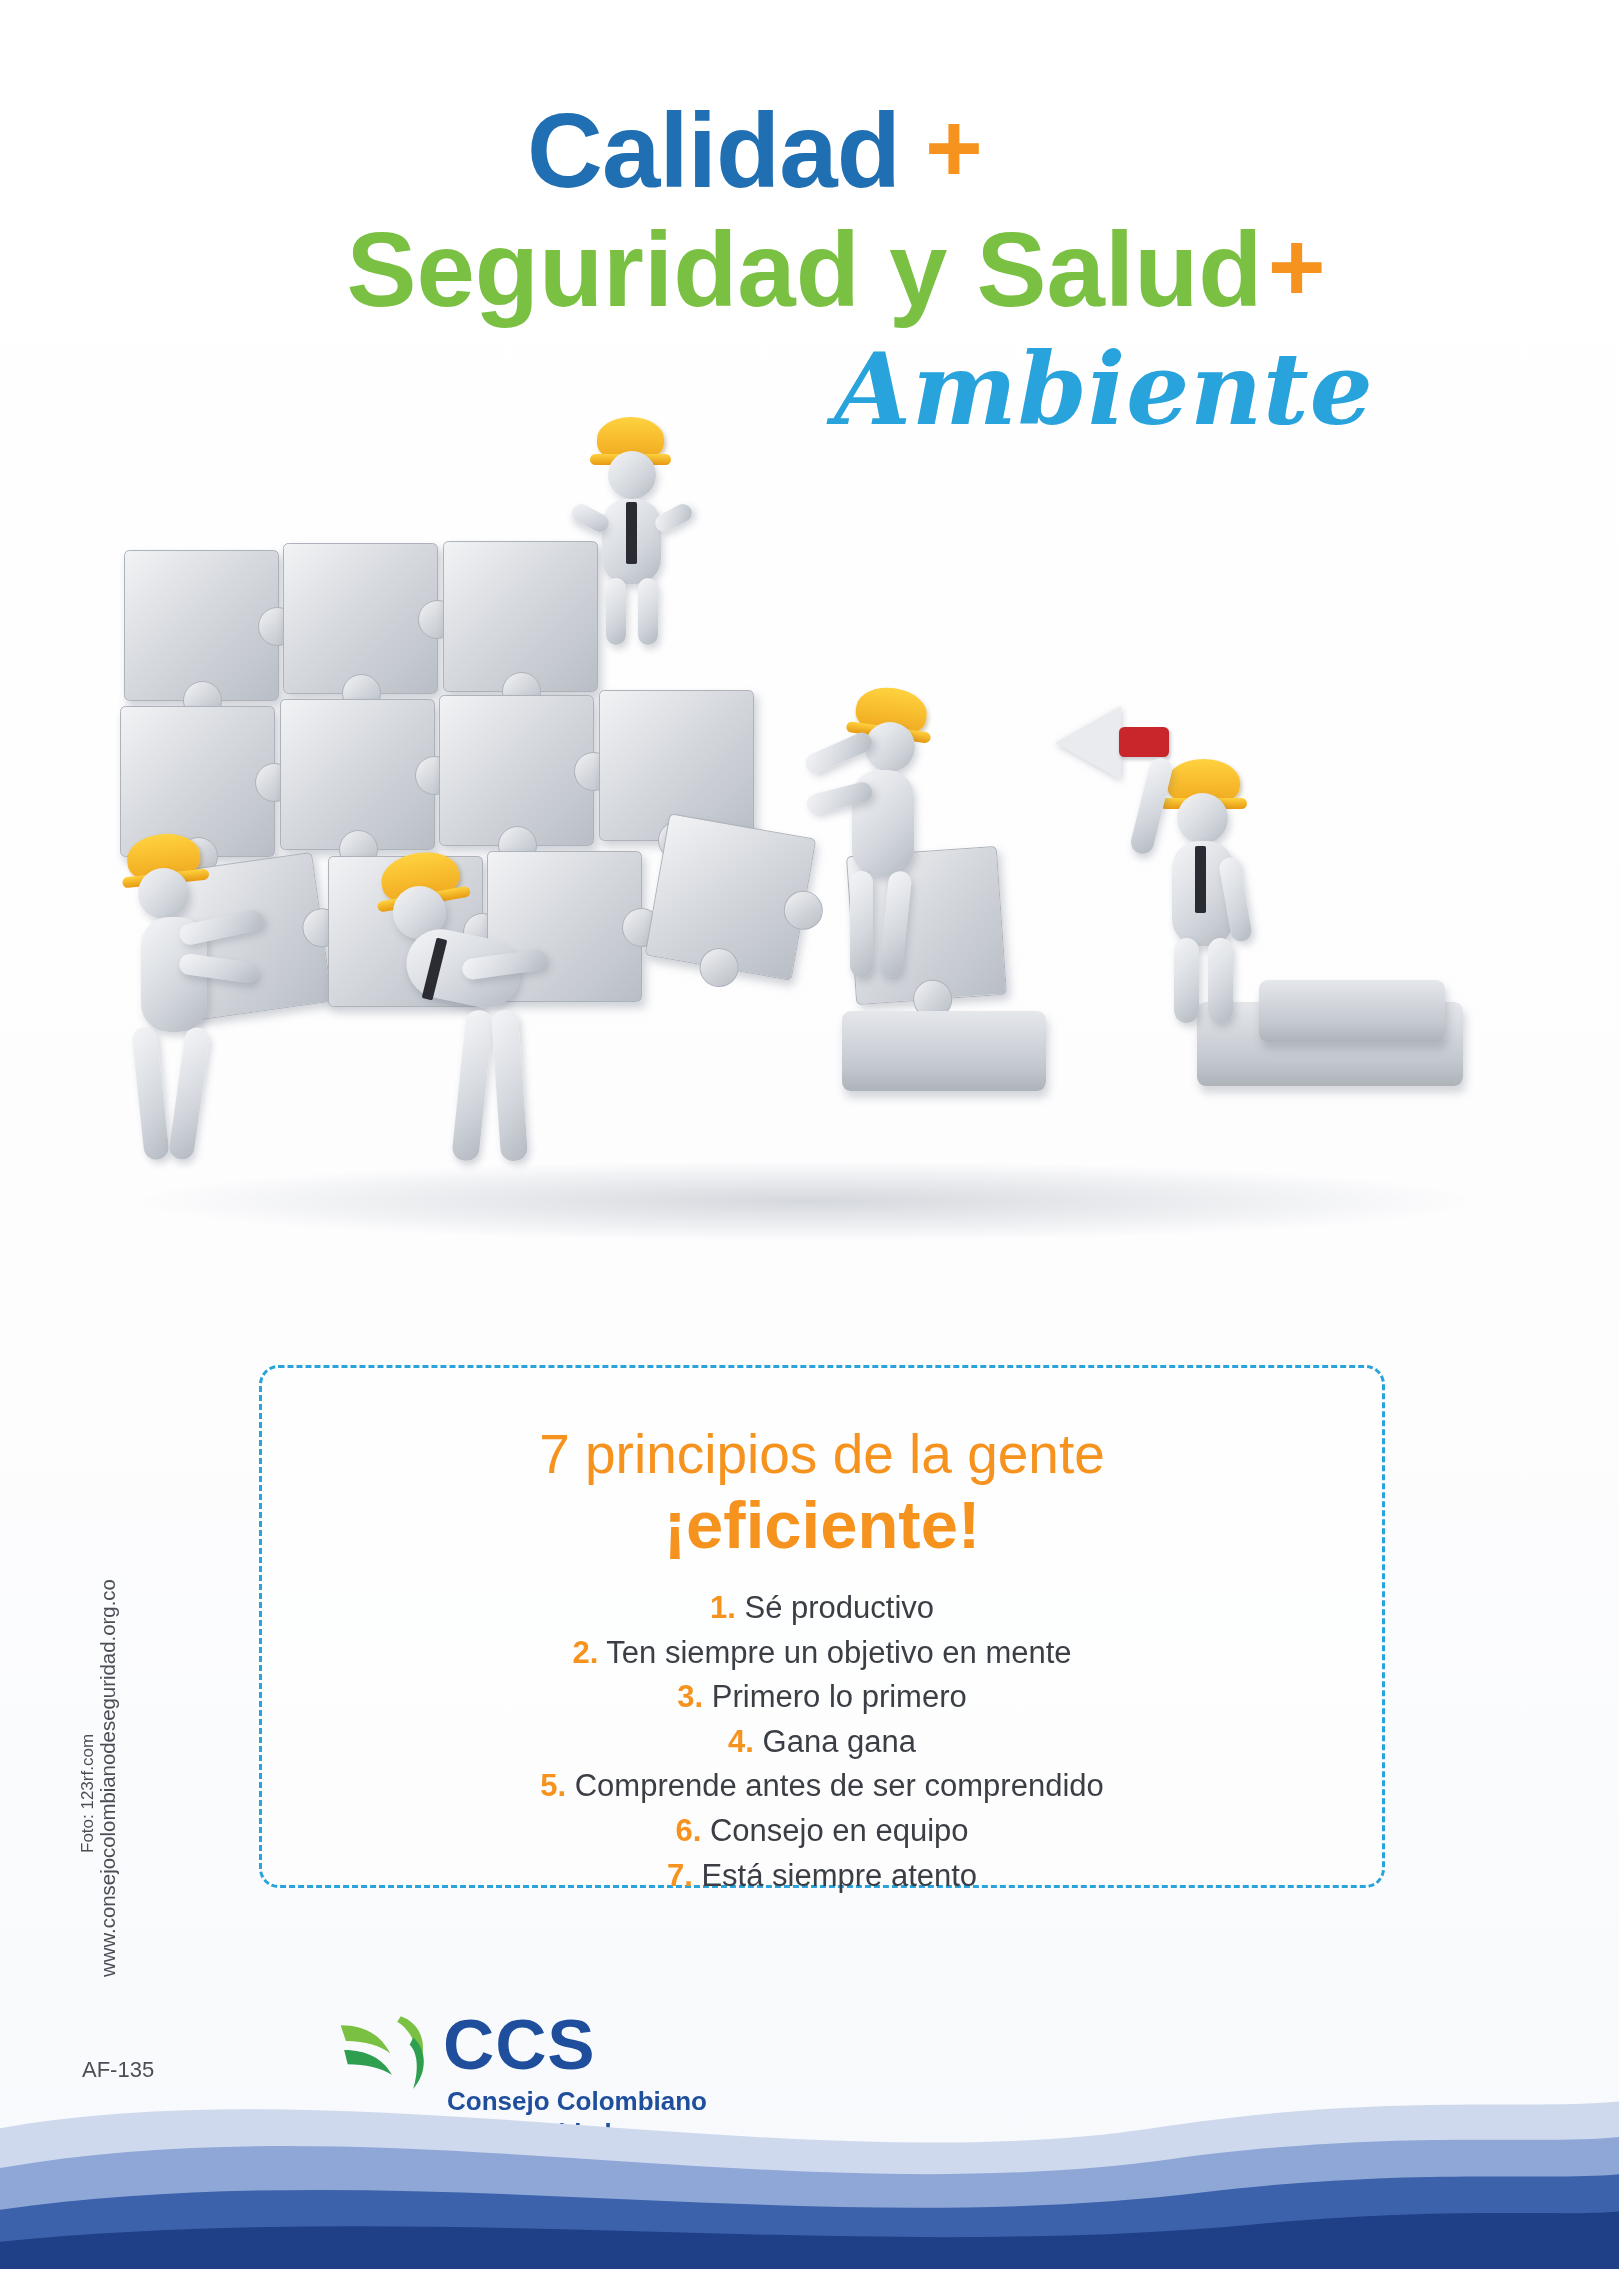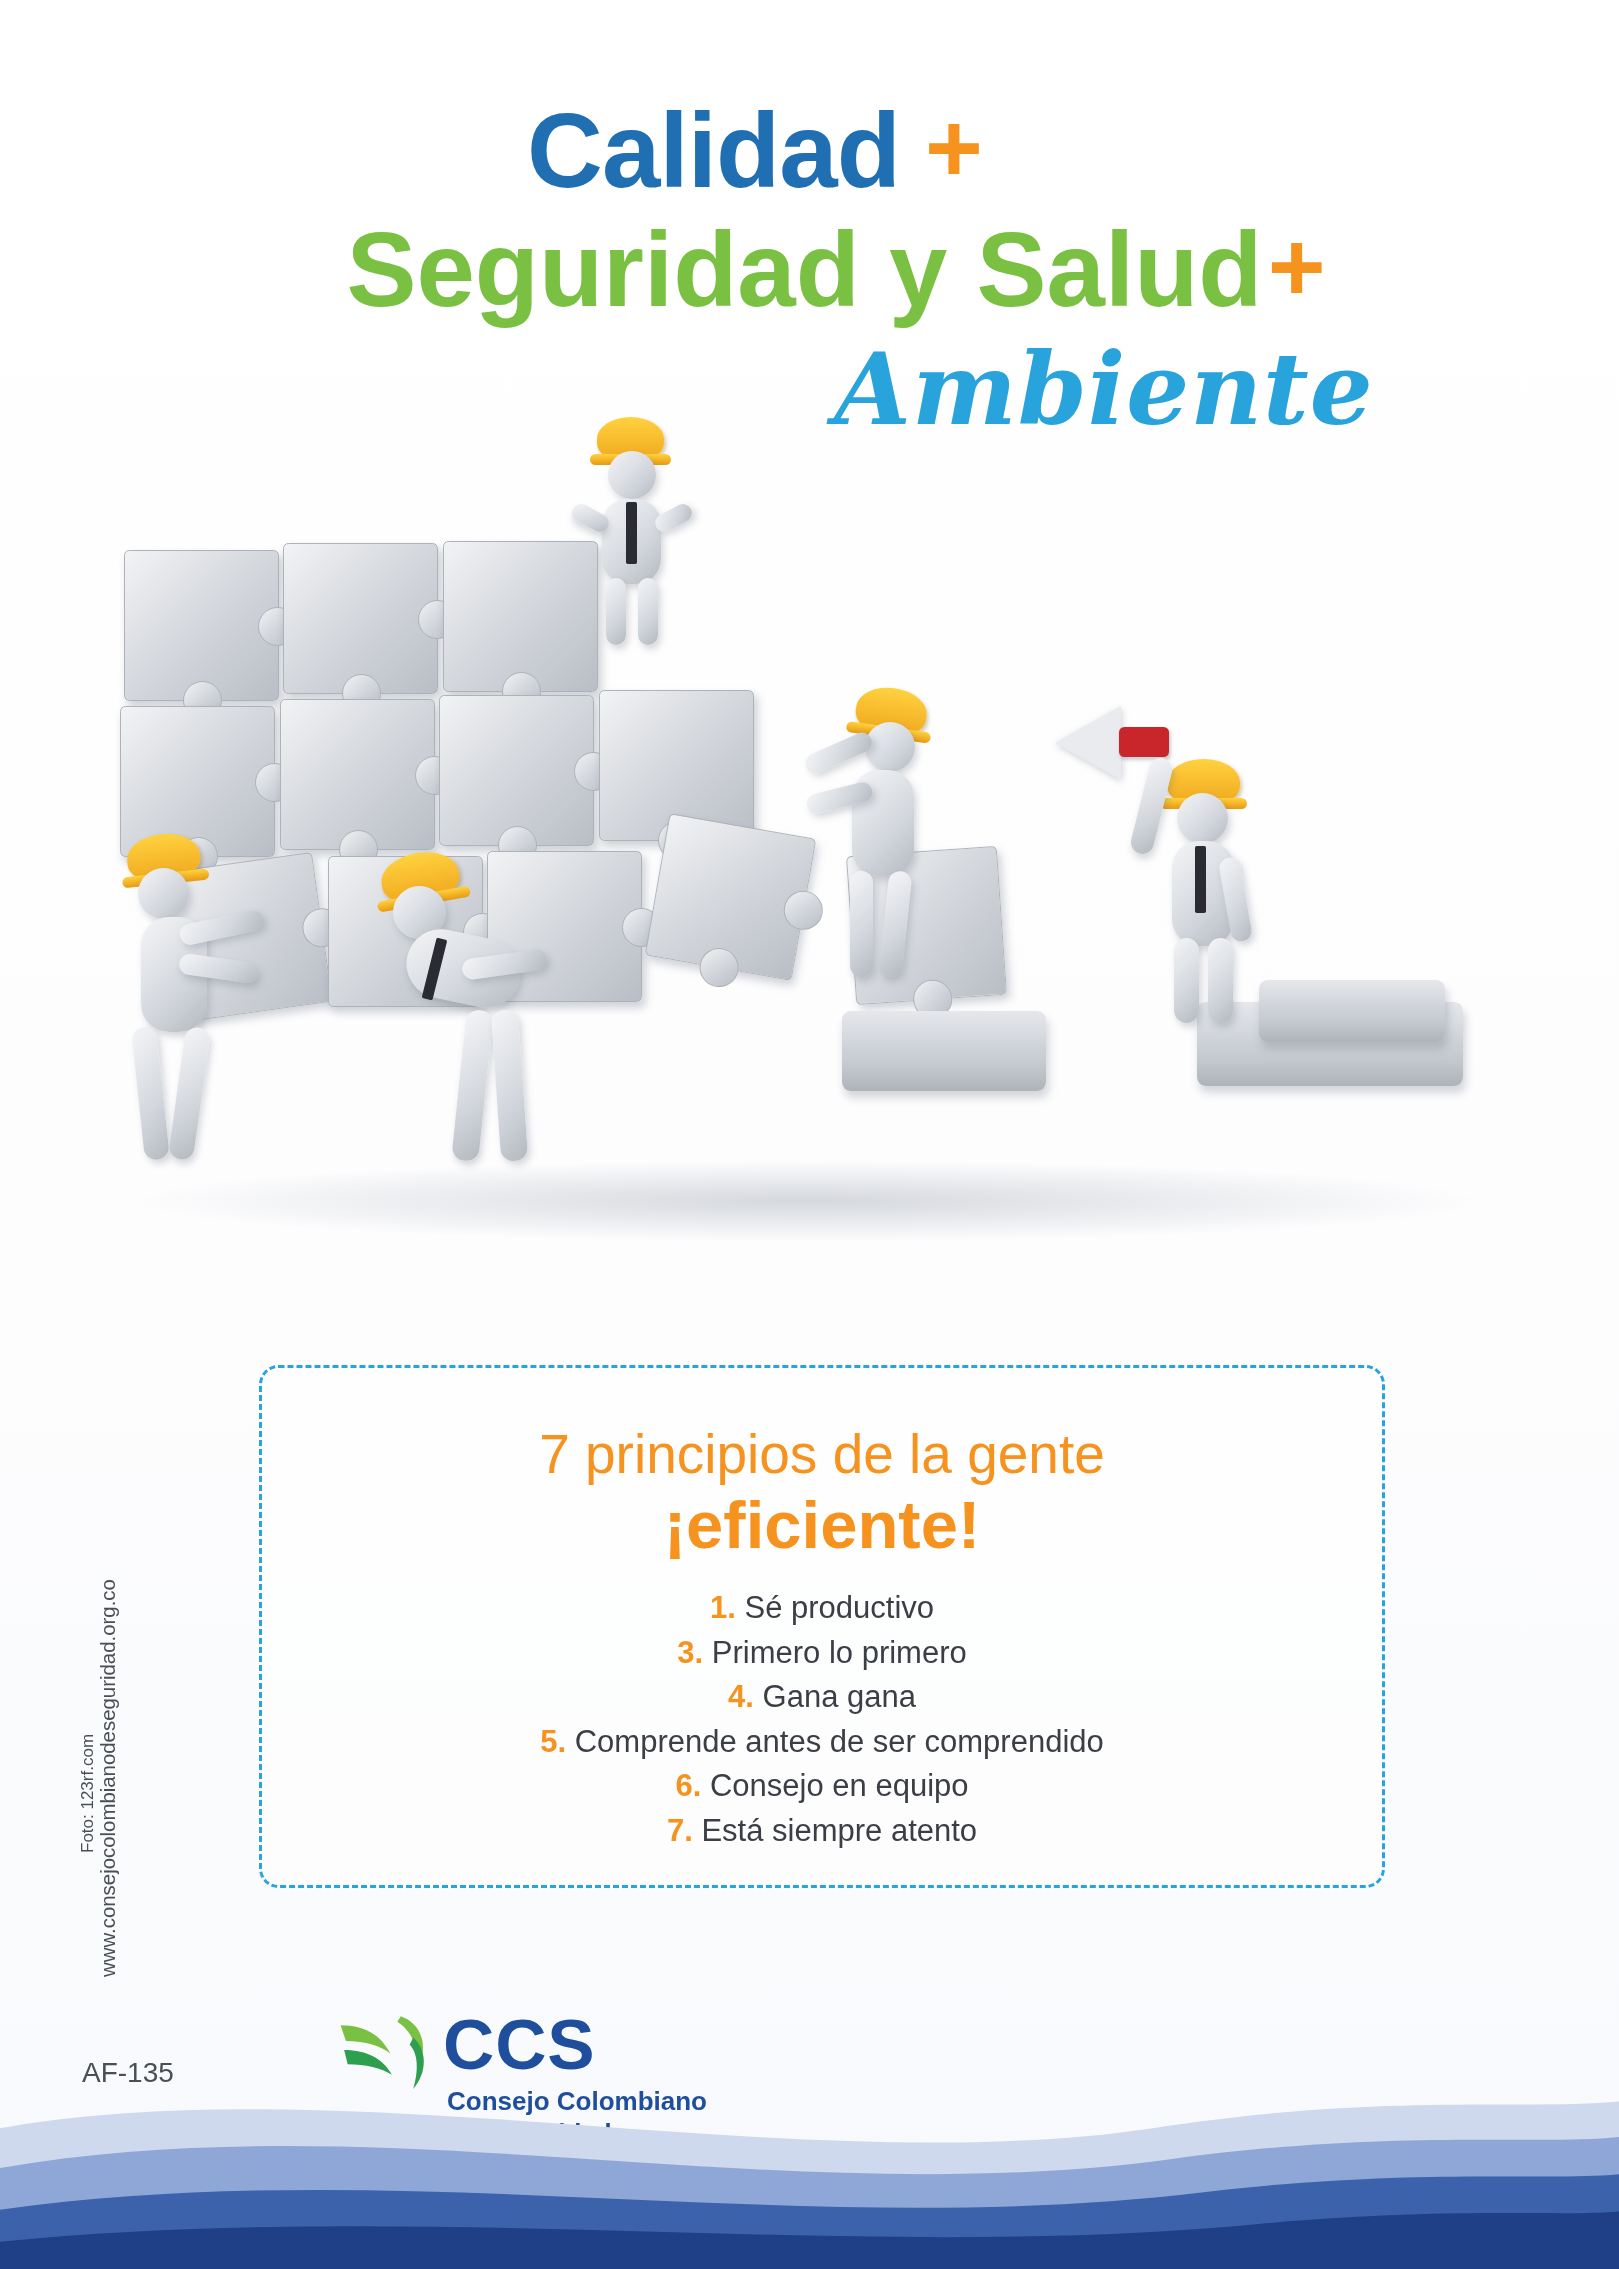--- a/index.html
+++ b/index.html
@@ -228,21 +228,21 @@
   .side-photo {
     font-size: 17px;
     position: absolute;
     left: 1.8px;
     top: 266px;
   }
   .code {
     position: absolute;
     left: 82px;
     top: 2057px;
-    font-size: 28px;
+    font-size: 22px;
     color: #4a4f56;
   }
 
   
   .logo {
     position: absolute;
     left: 335px;
     top: 2004px;
     width: 497px;
     height: 151px;
@@ -374,20 +374,21 @@
     </div>
   </div>
 
   <div class="principles">
     <h2>
       <span>7 principios de la gente</span>
       <span class="strong">¡eficiente!</span>
     </h2>
     <ol>
       <li><span class="num">1.</span> <span>Sé productivo</span></li>
+      <li><span class="num">2.</span> <span>Ten siempre un objetivo en mente</span></li>
       <li><span class="num">3.</span> <span>Primero lo primero</span></li>
       <li><span class="num">4.</span> <span>Gana gana</span></li>
       <li><span class="num">5.</span> <span>Comprende antes de ser comprendido</span></li>
       <li><span class="num">6.</span> <span>Consejo en equipo</span></li>
       <li><span class="num">7.</span> <span>Está siempre atento</span></li>
     </ol>
   </div>
 
   <div class="side-text">
     <span class="side-url">www.consejocolombianodeseguridad.org.co</span>

